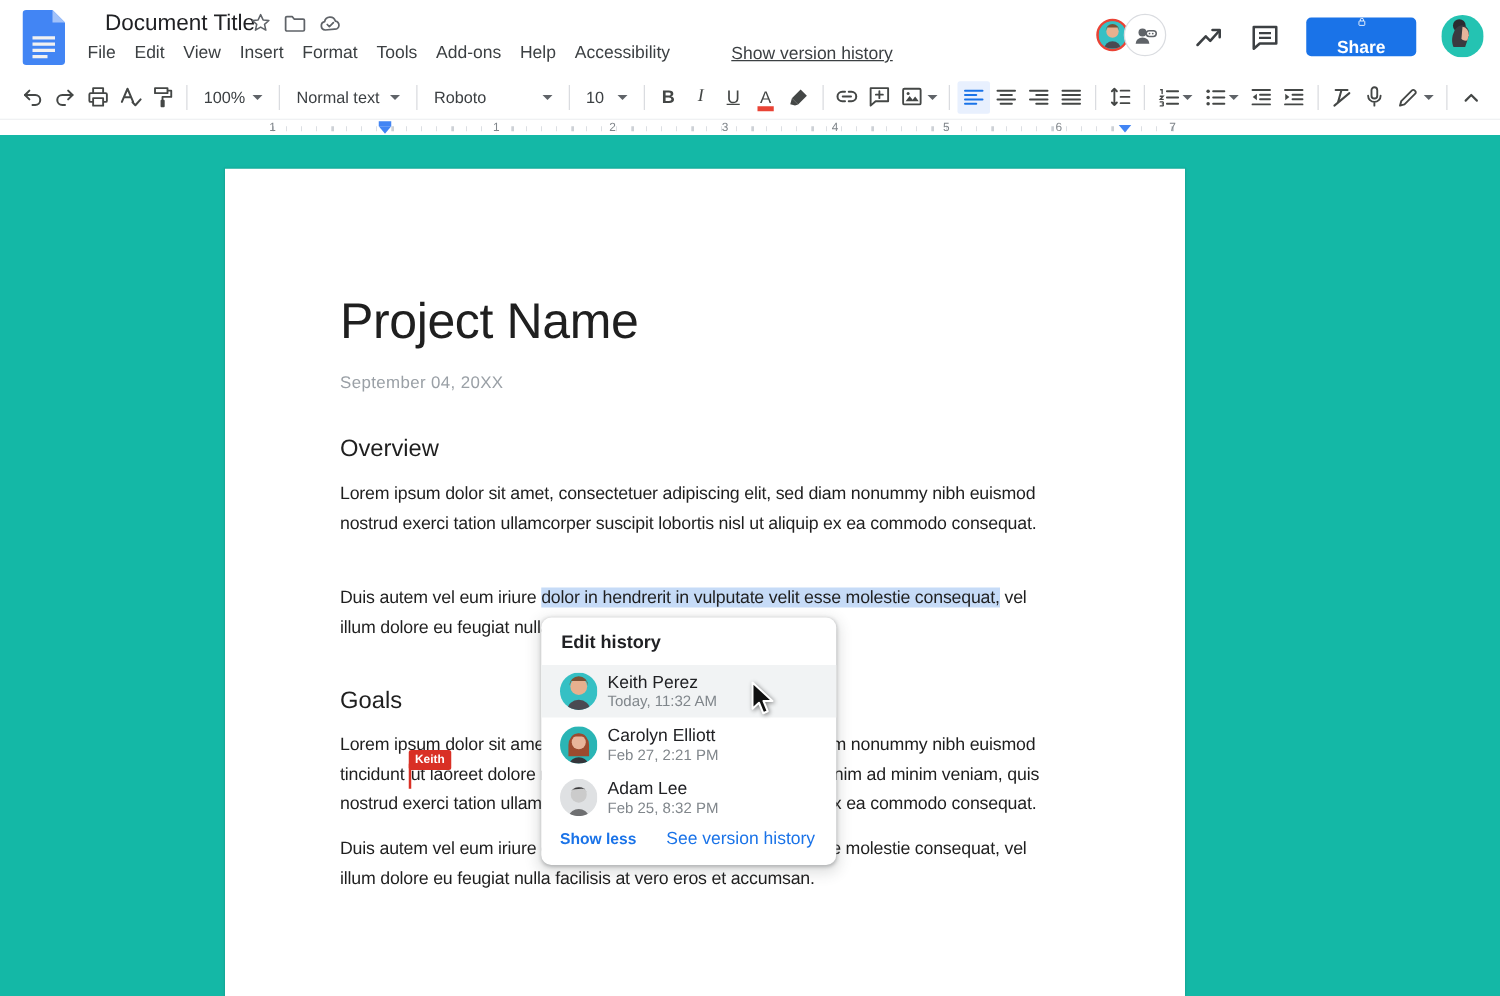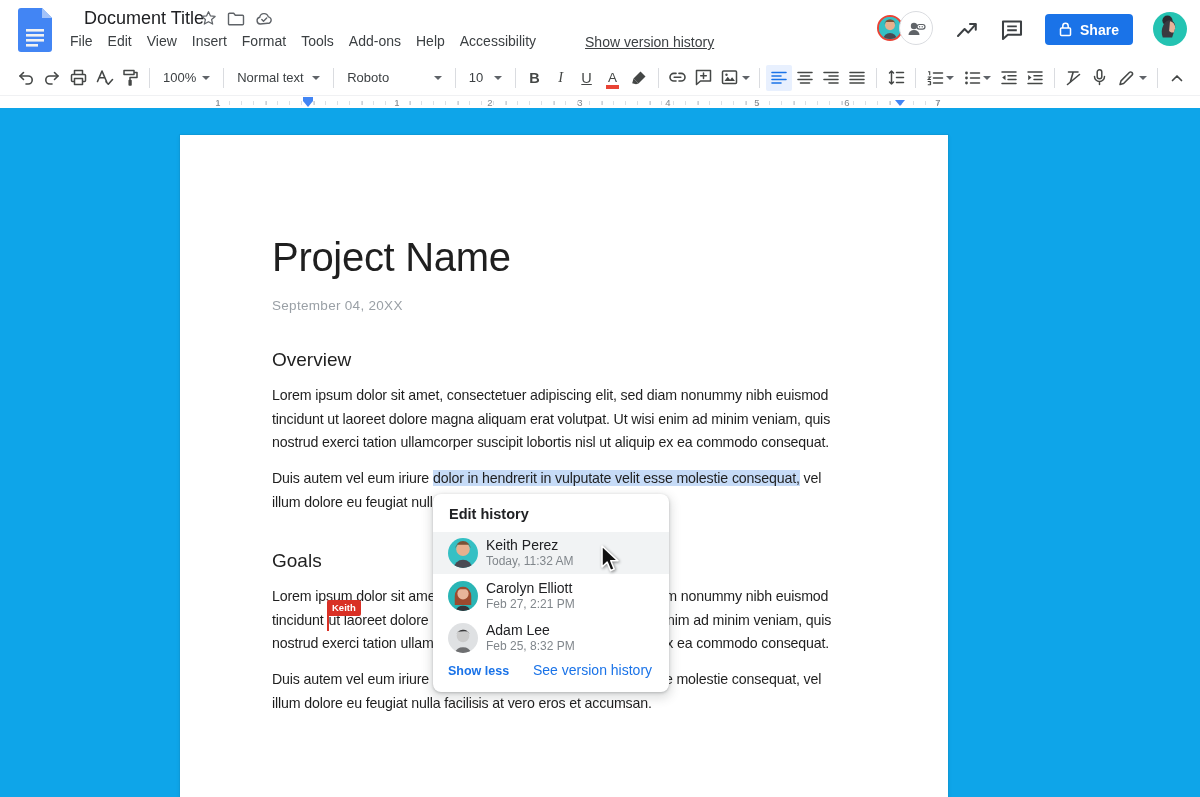--- a/index.html
+++ b/index.html
@@ -17,21 +17,21 @@
   .menubar { position:absolute; left:68px; top:32px; display:flex; gap:11px; align-items:flex-end; font-size:14px; color:#3c4043; }
   .menubar .menu-item { cursor:default; padding:1px 2px; }
   .version-link { margin-left:36px; text-decoration:underline; color:#3c4043; }
   .avatar-ring { position:absolute; left:877px; top:15px; width:26px; height:26px; border-radius:50%;
     border:2px solid #ea4335; overflow:hidden; background:#35c0c4; }
   .anon-circle { position:absolute; left:899px; top:11px; width:34px; height:34px; border-radius:50%;
     background:#fff; border:1px solid #dadce0; display:flex; align-items:center; justify-content:center; }
   .icon-btn-top { position:absolute; top:18px; width:24px; height:24px; }
   .share-btn { position:absolute; left:1045px; top:14px; width:88px; height:31px; background:#1a73e8;
     border:none; border-radius:4px; color:#fff; font-size:14px; font-weight:bold; font-family:"Liberation Sans",sans-serif;
-    display:flex; align-items:center; justify-content:center; gap:8px; cursor:pointer; }
+    display:flex; align-items:center; justify-content:center; gap:8px; cursor:pointer;flex-direction:column; }
   .user-avatar { position:absolute; left:1153px; top:12px; width:34px; height:34px; border-radius:50%; overflow:hidden; }
   
   .toolbar { position:absolute; left:0; top:60px; width:1200px; height:35px; background:#fff;
     display:flex; align-items:center; padding-left:13px; }
   .tbtn { height:26px; min-width:26px; border-radius:2px; display:flex; align-items:center; justify-content:center;
     color:#444746; cursor:pointer; }
   .tbtn svg { display:block; }
   .tbtn.active { background:#e8f0fe; }
   .tbtn.active svg * { stroke:#1a73e8; }
   .tdivider { width:1px; height:20px; background:#dadce0; margin:0 6px; }
@@ -53,21 +53,21 @@
       repeating-linear-gradient(to right, #cdd1d6 0 1px, transparent 1px 48px),
       repeating-linear-gradient(to right, transparent 0 11px, #dcdfe3 11px 12px);
   }
   .ruler .rnum { position:absolute; top:1px; font-size:9.5px; color:#80868b; transform:translateX(-50%); }
   .marker-left { position:absolute; left:303px; top:1px; }
   .marker-left .bar { width:10px; height:4px; background:#4285f4; }
   .marker-left .tri { width:0; height:0; border-left:5px solid transparent; border-right:5px solid transparent; border-top:6px solid #4285f4; }
   .marker-right { position:absolute; left:895px; top:4px; width:0; height:0;
     border-left:5px solid transparent; border-right:5px solid transparent; border-top:6px solid #4285f4; }
   
-  .canvas { position:absolute; left:0; top:108px; width:1200px; height:689px; background:#0ea5e9; }
+  .canvas { position:absolute; left:0; top:108px; width:1200px; height:689px; background:#14b8a6; }
   .page { position:absolute; left:180px; top:27px; width:768px; height:700px; background:#fff;
     box-shadow:0 0 0 1px rgba(0,0,0,0.045), 0 1px 4px rgba(60,64,67,0.12); }
   .doc-heading-title { position:absolute; left:92px; top:100px; font-size:40px; color:#1f1f1f; letter-spacing:-0.3px; }
   .doc-date { position:absolute; left:92px; top:163px; font-size:13.5px; color:#9aa0a6; letter-spacing:0.3px; }
   .h2 { position:absolute; left:92px; font-size:19px; color:#1f1f1f; }
   .para { position:absolute; left:92px; width:600px; font-size:14.2px; letter-spacing:-0.15px;
     line-height:23.5px; color:#1f1f1f; white-space:nowrap; }
   .para .line { display:block; height:23.5px; }
   .sel { background:#c6dbf7; }
   
@@ -375,21 +375,20 @@
 
   <div class="canvas">
     <div class="page">
 
       <div class="doc-heading-title">Project Name</div>
       <div class="doc-date">September 04, 20XX</div>
 
       <div class="h2" style="top:214px;">Overview</div>
       <div class="para" style="top:249px;">
         <span class="line">Lorem ipsum dolor sit amet, consectetuer adipiscing elit, sed diam nonummy nibh euismod</span>
-        <span class="line">tincidunt ut laoreet dolore magna aliquam erat volutpat. Ut wisi enim ad minim veniam, quis</span>
         <span class="line">nostrud exerci tation ullamcorper suscipit lobortis nisl ut aliquip ex ea commodo consequat.</span>
       </div>
 
       <div class="para" style="top:332px;">
         <span class="line"><span>Duis autem vel eum iriure </span><span class="sel">dolor in hendrerit in vulputate velit esse molestie consequat,</span><span> vel</span></span>
         <span class="line">illum dolore eu feugiat nulla facilisis at vero eros et accumsan.</span>
       </div>
 
       <div class="h2" style="top:415px;">Goals</div>
       <div class="para" style="top:450px;">

